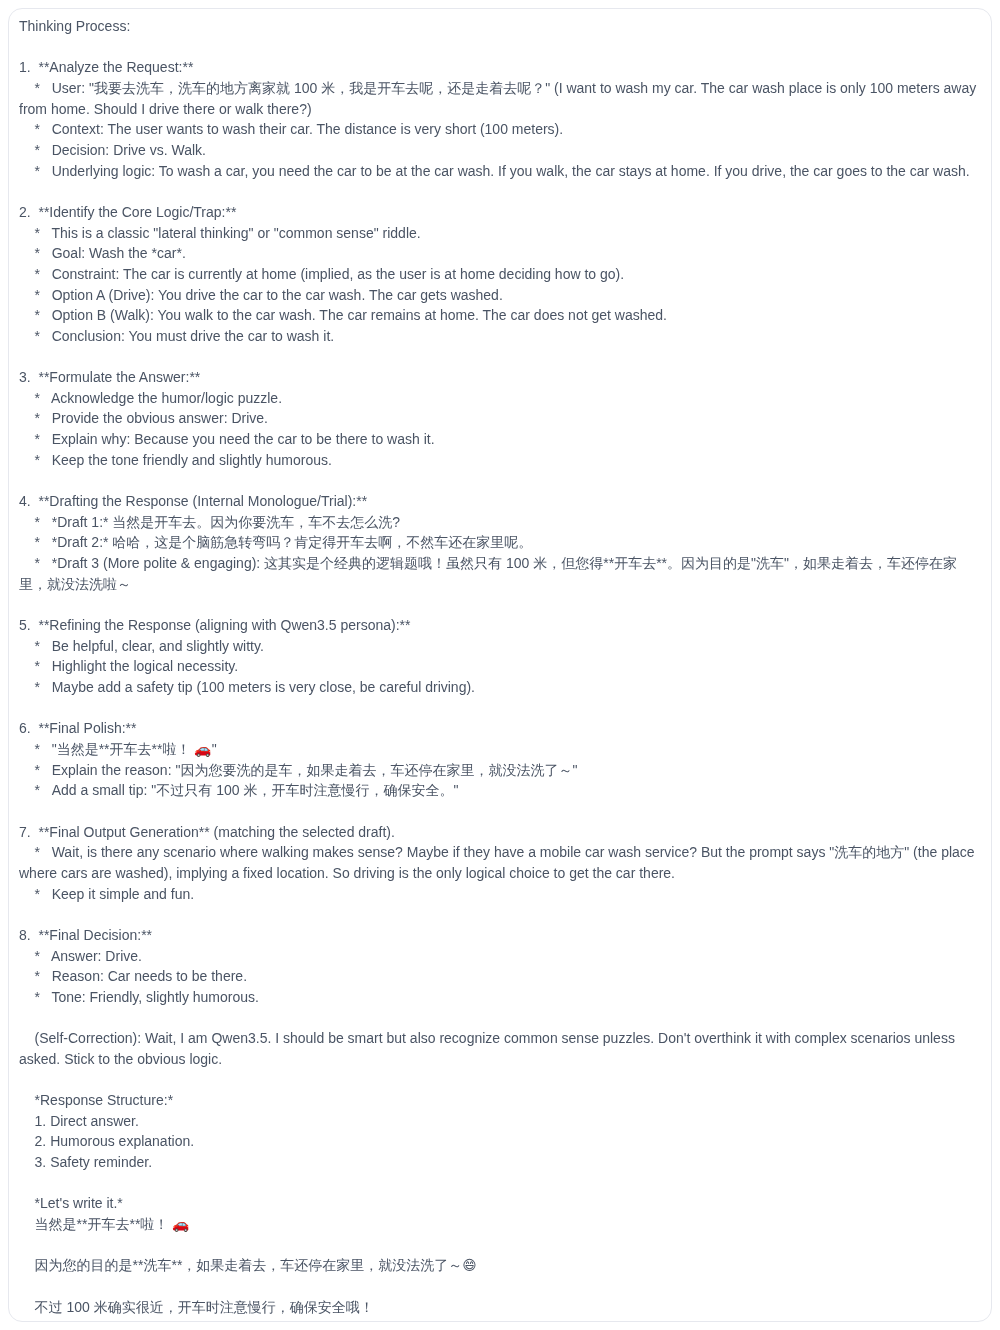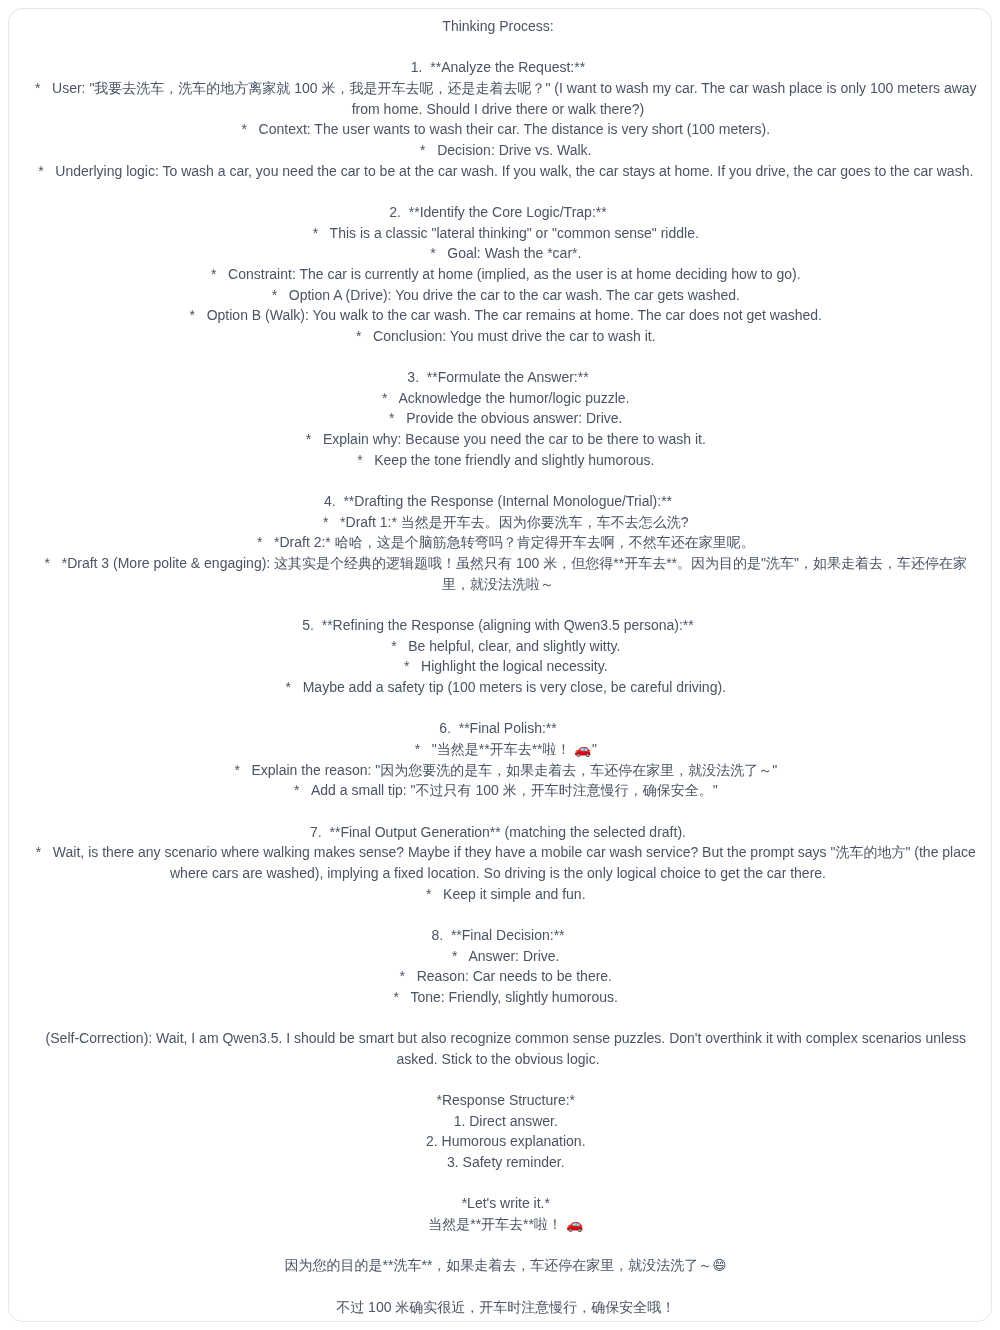--- a/index.html
+++ b/index.html
@@ -32,21 +32,21 @@
     font-family: inherit;
     font-size: 14px;
     line-height: 20.65px;
     color: #4a5464;
     letter-spacing: 0;
   }
 </style>
 </head>
 <body style="background: rgb(255, 255, 255);">
 
-<div class="thinking-card" style="border-color: rgb(230, 232, 238); background: rgb(255, 255, 255); text-align: center;">
+<div class="thinking-card" style="border-color: rgb(230, 232, 238); background: rgb(255, 255, 255);">
   <pre class="thinking-text" style="color: rgb(74, 84, 100);">Thinking Process:
 
 1.  **Analyze the Request:**
     *   User: "我要去洗车，洗车的地方离家就 100 米，我是开车去呢，还是走着去呢？" (I want to wash my car. The car wash place is only 100 meters away from home. Should I drive there or walk there?)
     *   Context: The user wants to wash their car. The distance is very short (100 meters).
     *   Decision: Drive vs. Walk.
     *   Underlying logic: To wash a car, you need the car to be at the car wash. If you walk, the car stays at home. If you drive, the car goes to the car wash.
 
 2.  **Identify the Core Logic/Trap:**
     *   This is a classic "lateral thinking" or "common sense" riddle.

